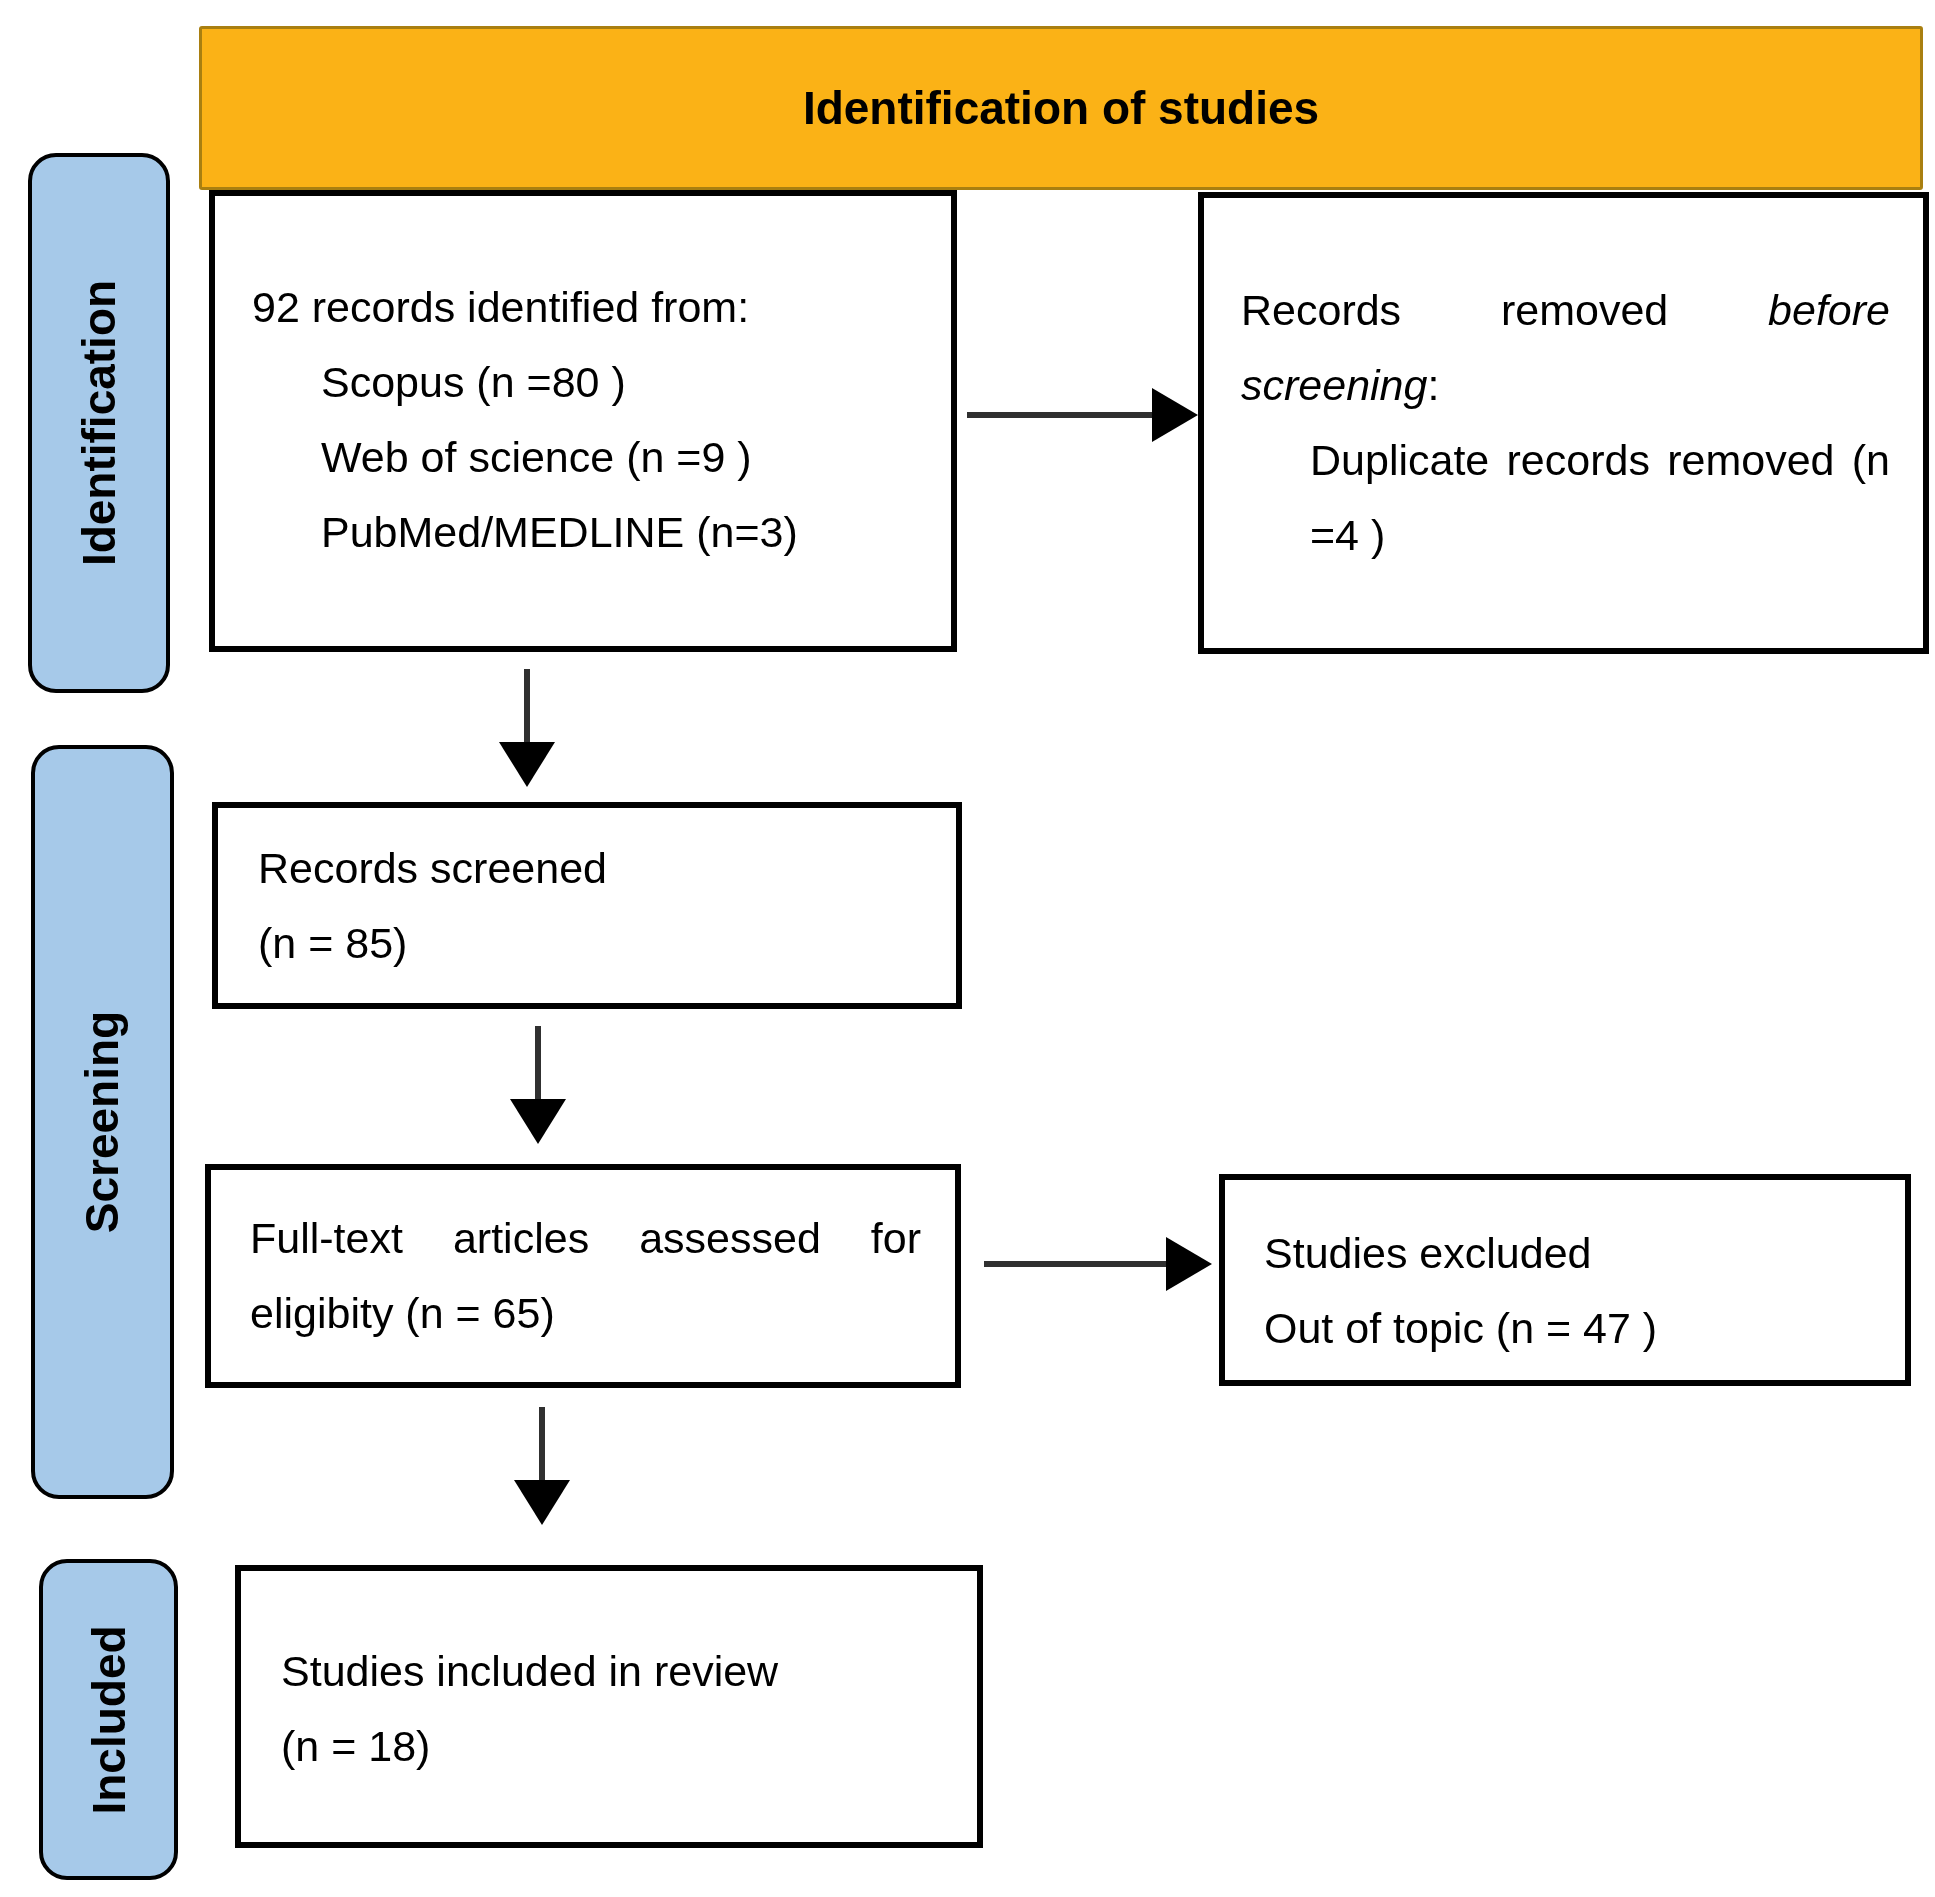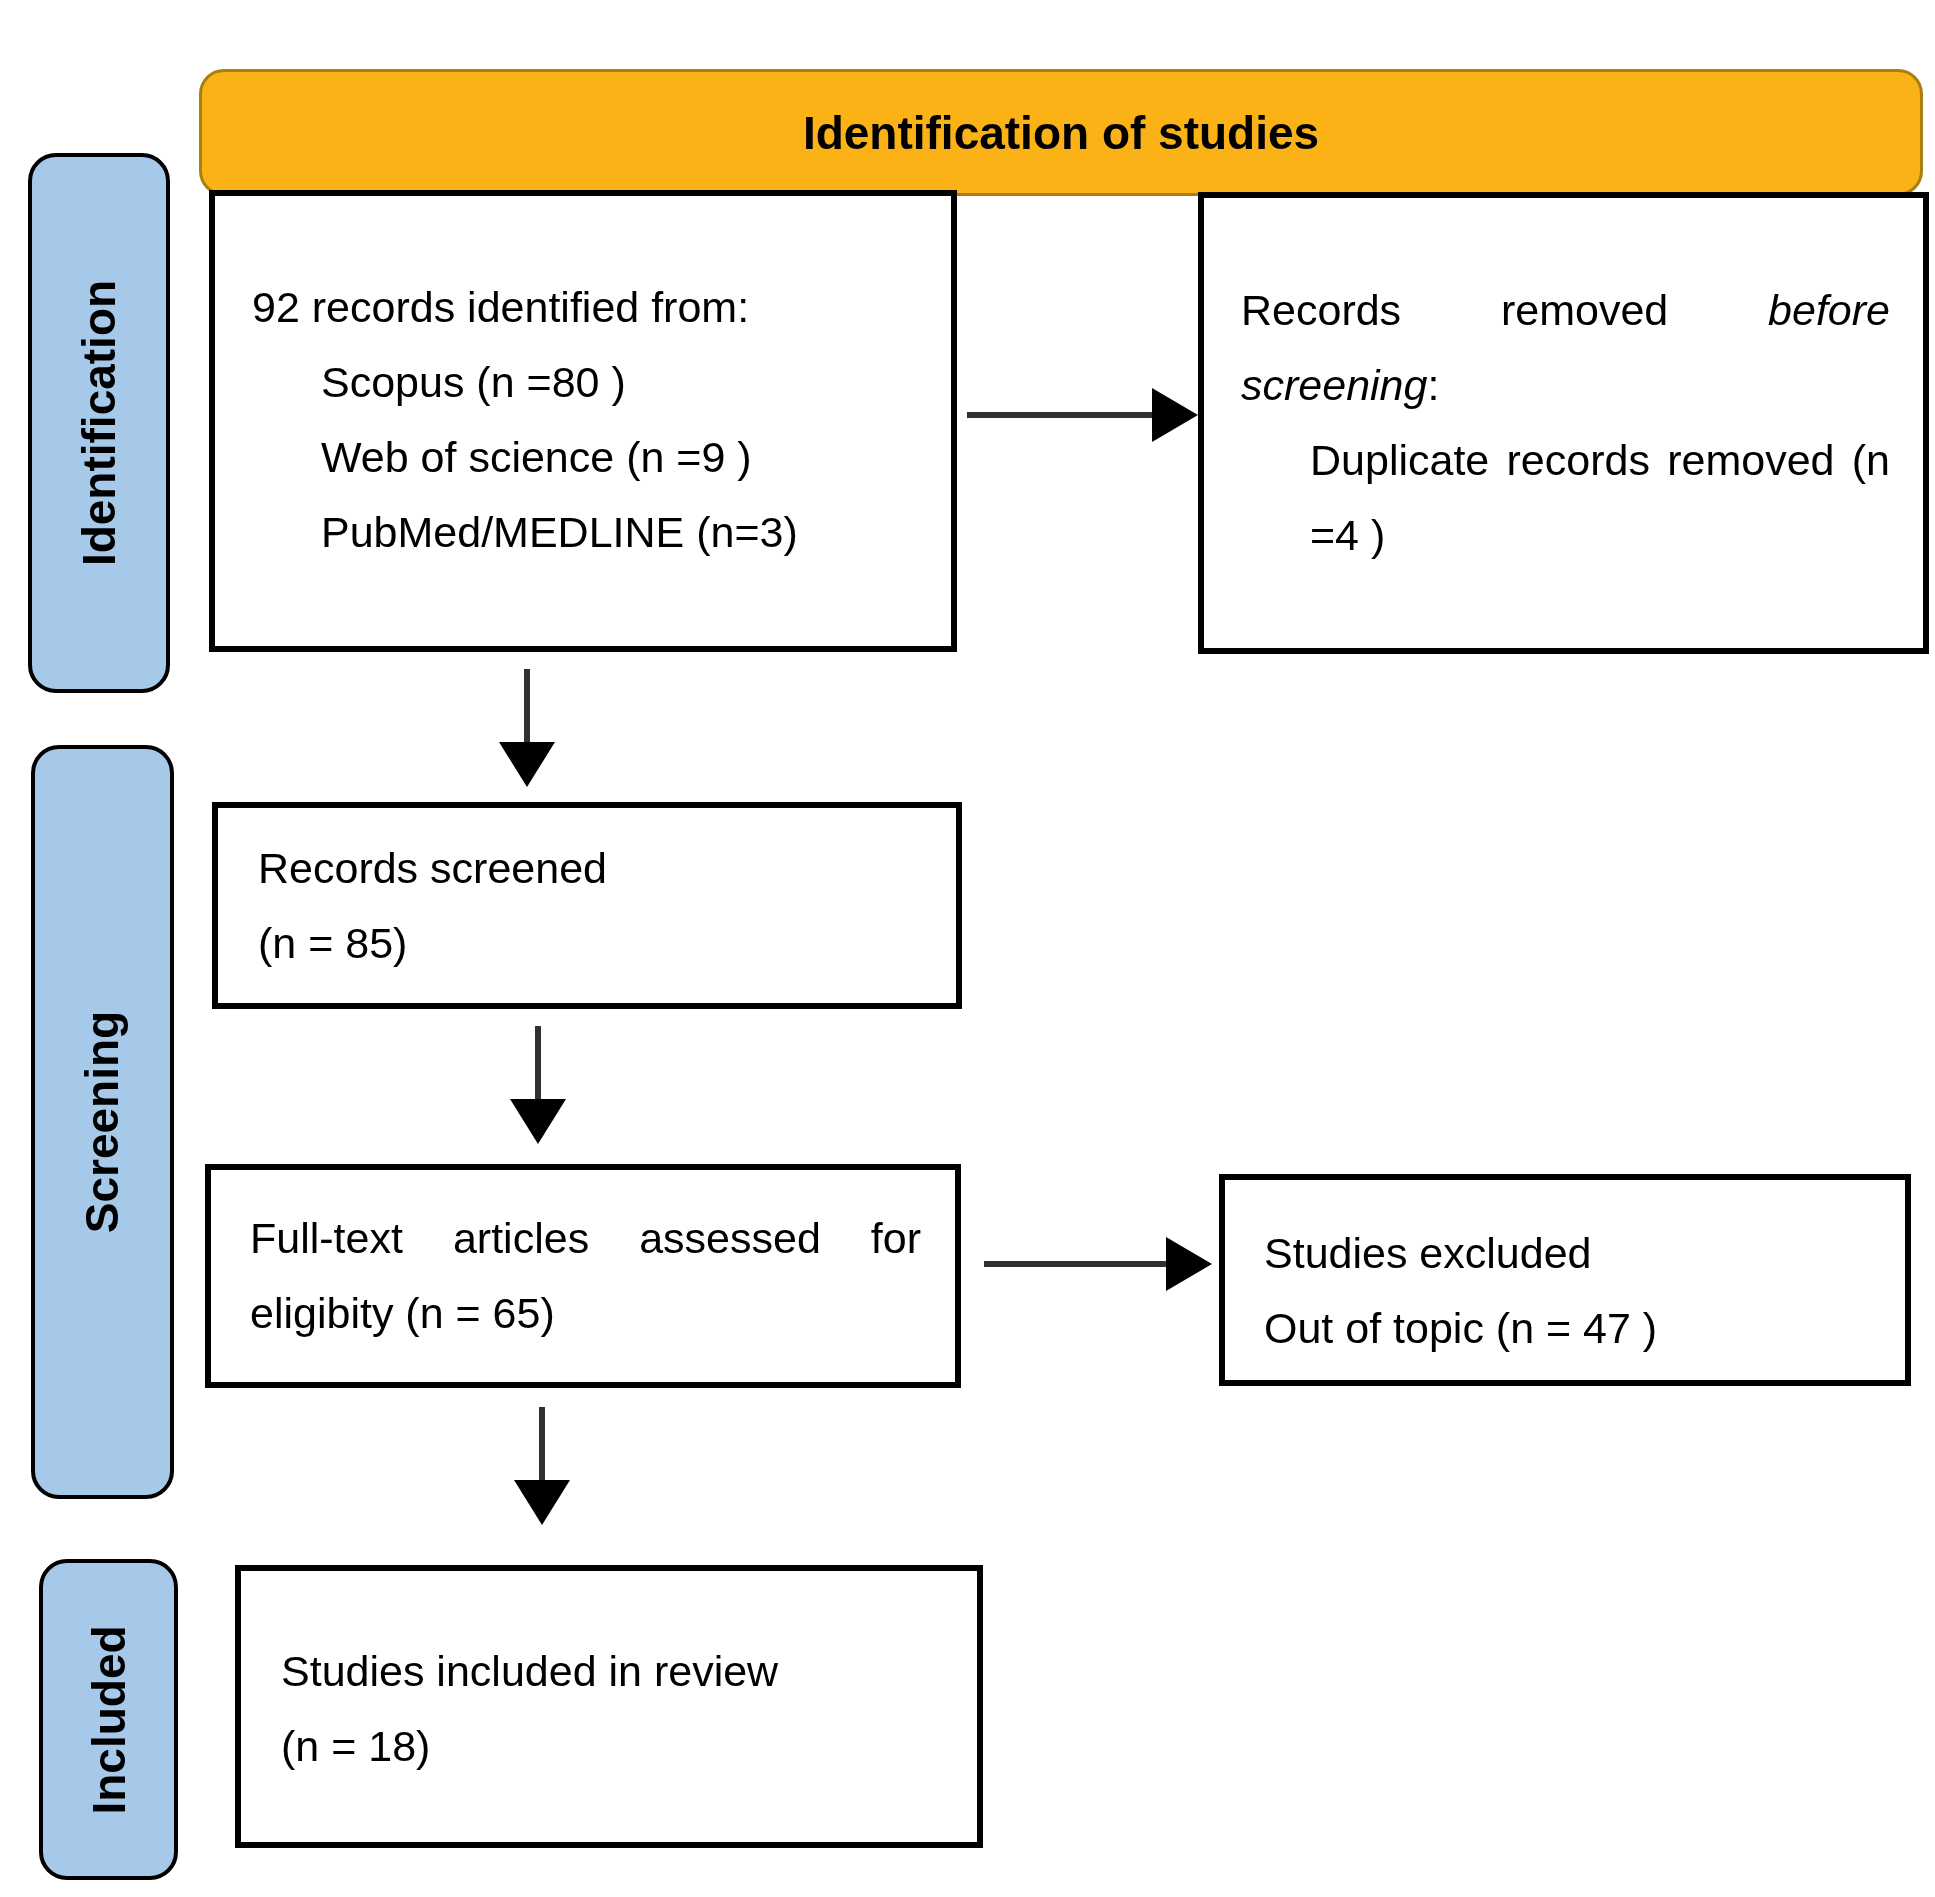--- a/index.html
+++ b/index.html
@@ -18,27 +18,26 @@
   .canvas{
     position:relative;
     width:1936px;height:1898px;
     background:var(--background);
     font-family:"Liberation Sans",sans-serif;
     color:var(--text);
     overflow:hidden;
   }
   
   .banner{
-    position:absolute;left:199px;top:26px;width:1724px;height:127px;
+    position:absolute;left:199px;top:26px;width:1724px;height:164px;
     background:var(--banner-fill);
     border:3.7px solid var(--banner-border);
-    border-radius:25px;
+    border-radius:3px;
     display:flex;align-items:center;justify-content:center;
     box-sizing:border-box;
-    margin-top:43px;
   }
   .banner span{font-size:46px;font-weight:700;}
   
   .stage{
     position:absolute;
     background:var(--stage-fill);
     border:4.5px solid var(--stage-border);
     border-radius:28px;
     display:flex;align-items:center;justify-content:center;
     box-sizing:border-box;

